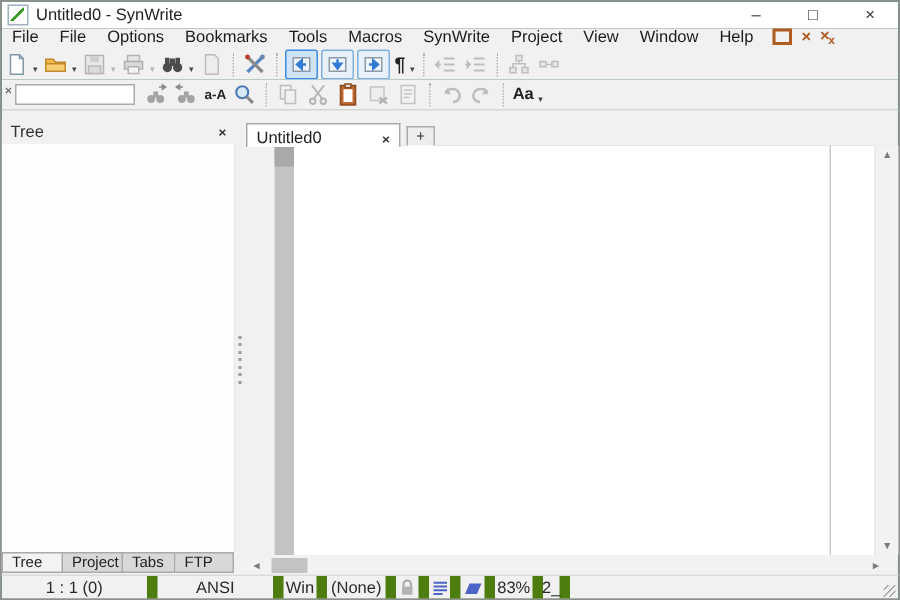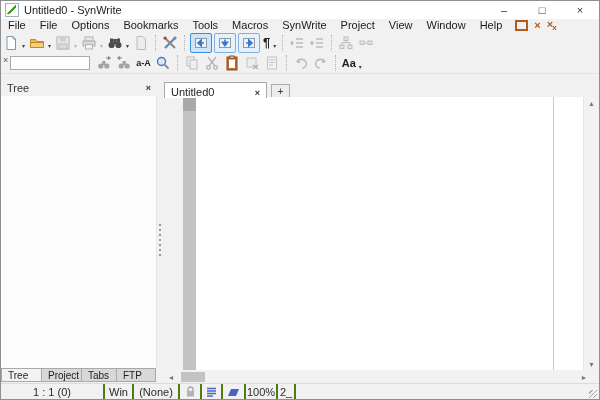--- a/index.html
+++ b/index.html
@@ -65,21 +65,21 @@
   .margin-line{position:absolute;left:389px;top:0;width:1px;height:100%;background:#c9c9c9;}
   .vscroll{position:absolute;right:0;top:0;width:15px;height:100%;background:#f2f2f2;border-left:1px solid #e6e6e6;}
   .varrow{position:absolute;left:0;width:15px;height:12px;display:flex;align-items:center;justify-content:center;font-size:7px;color:#7b7b7b;}
   .hscroll{position:absolute;left:0;bottom:0;right:8px;height:14px;background:#f2f2f2;display:flex;align-items:center;}
   .harrow{width:14px;height:14px;display:flex;align-items:center;justify-content:center;font-size:7px;color:#7b7b7b;}
   .hthumb{width:24px;height:10px;background:#c3c3c3;margin-left:3px;}
   .hfill{flex:1;}
   
   .statusbar{position:absolute;left:0;top:382px;width:100%;height:16px;background:#f1f1f1;border-top:1px solid #dcdcdc;
         display:flex;align-items:center;font-size:11px;color:#2a2a2a;}
-  .scell{height:100%;display:flex;align-items:center;justify-content:center;border-right:2px solid #4d7c0f;box-sizing:border-box;}
+  .scell{height:100%;display:flex;align-items:center;justify-content:center;border-right:7px solid #4d7c0f;box-sizing:border-box;}
   .grip{position:absolute;right:2px;bottom:2px;width:8px;height:8px;
         background:repeating-linear-gradient(135deg,transparent 0 2px,#ababab 2px 3px);}
   
   svg{display:block;}
   .ic{width:16px;height:16px;}
   .ic14{width:14px;height:14px;}
 </style>
 </head>
 <body>
 
@@ -347,36 +347,37 @@
         <span class="harrow">◄</span>
         <span class="hthumb"></span>
         <span class="hfill"></span>
         <span class="harrow">►</span>
       </div>
     </div>
   </div>
 
   <div class="statusbar">
     <span class="scell" style="width:104px">1 : 1 (0)</span>
+    <span class="scell" style="width:84px">ANSI</span>
     <span class="scell" style="width:29px">Win</span>
     <span class="scell" style="width:46px">(None)</span>
     <span class="scell" style="width:22px">
       <svg width="11" height="12" viewBox="0 0 11 12">
           <path d="M3 5V3.5a2.5 2.5 0 015 0V5" fill="none" stroke="#a9a9a9" stroke-width="1.4"></path>
           <rect x="2" y="5" width="7" height="5.5" fill="#b3b3b3"></rect>
         </svg>
     </span>
     <span class="scell" style="width:21px">
       <svg width="11" height="10" viewBox="0 0 11 10">
           <path d="M1 1.5h9M1 4h9M1 6.5h9M1 9h6" stroke="#4a64c8" stroke-width="1.3"></path>
         </svg>
     </span>
     <span class="scell" style="width:23px">
       <svg width="13" height="9" viewBox="0 0 13 9">
           <path d="M4 1h8l-3 7H1z" fill="#4a64c8"></path>
         </svg>
     </span>
-    <span class="scell" style="width:32px">100%</span>
+    <span class="scell" style="width:32px">83%</span>
     <span class="scell" style="width:18px">2_</span>
     <span class="grip"></span>
   </div>
 
 </div>
 
 </body></html>

